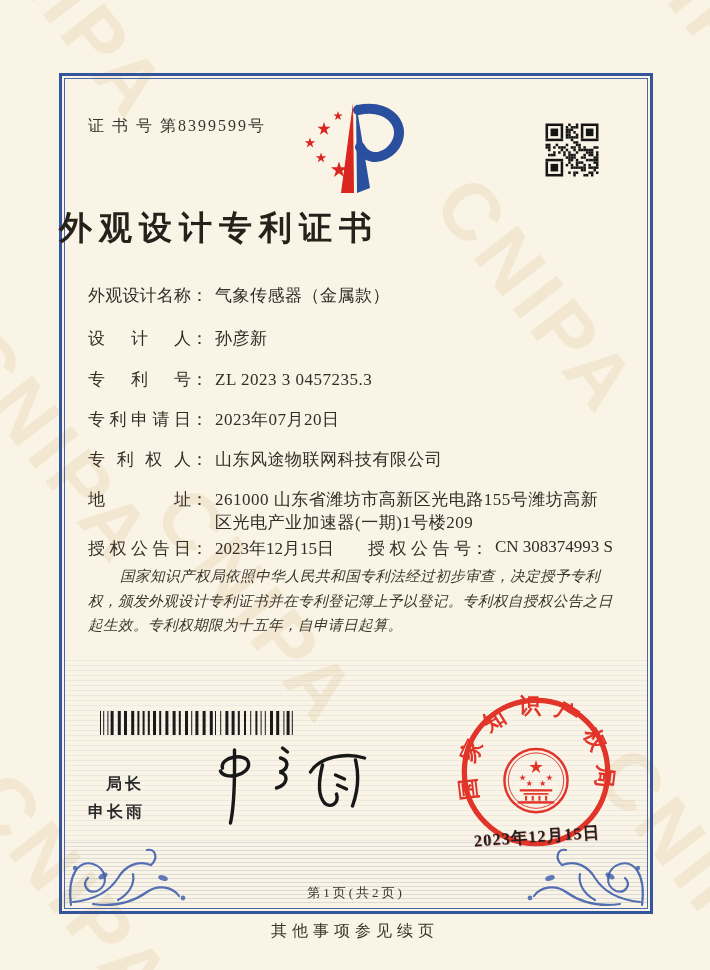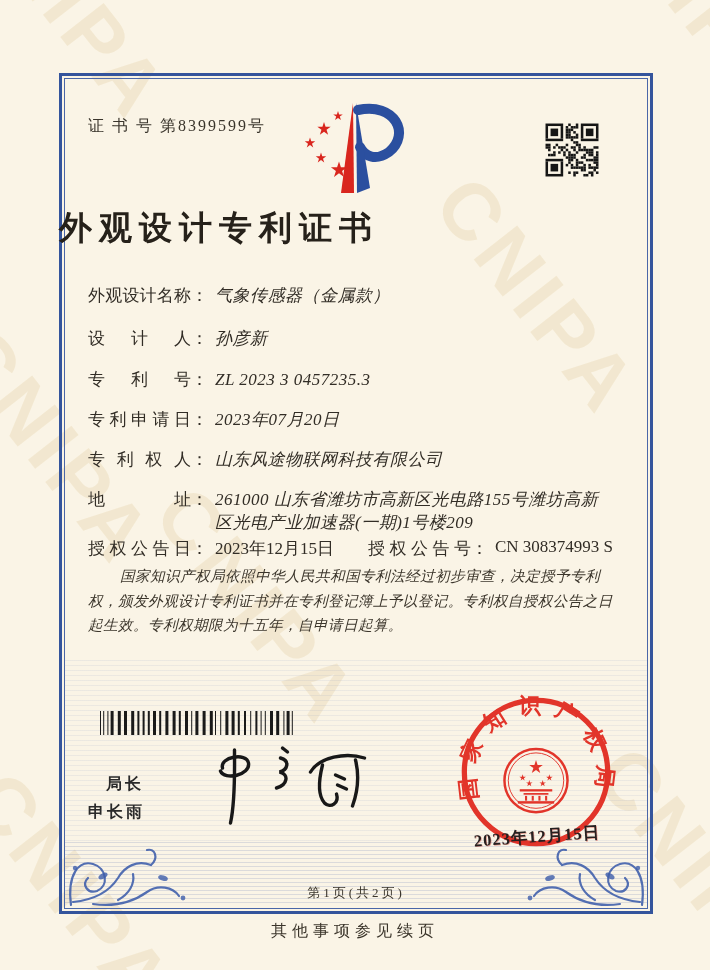--- a/index.html
+++ b/index.html
@@ -36,21 +36,21 @@
   .logo{left:297px;top:97px;z-index:3;}
   .qr{left:543px;top:121px;z-index:3;}
   .title{
     left:59px;top:206px;width:594px;text-align:left;
     font-size:33px;font-weight:700;letter-spacing:7px;color:#26211a;z-index:3;
   }
   
   .field{position:absolute;left:88px;font-size:17px;color:#322d26;z-index:3;white-space:nowrap;}
   .flabel{display:inline-flex;justify-content:space-between;width:103px;vertical-align:top;}
   .colon{margin-right:7px;vertical-align:top;display:inline-block;}
-  .fvalue{display:inline-block;max-width:392px;white-space:normal;line-height:23px;vertical-align:top;letter-spacing:.5px;font-style:italic;}
+  .fvalue{display:inline-block;max-width:392px;white-space:normal;line-height:23px;vertical-align:top;letter-spacing:.5px;}
   .grant2{position:absolute;left:280px;top:0;white-space:nowrap;}
   
   .paras{left:88px;top:564px;width:538px;z-index:3;}
   .paras p{
     margin:0 0 7px 0;font-size:14.6px;line-height:24.5px;text-indent:2.2em;
     font-style:italic;color:#3b352b;letter-spacing:.4px;
   }
   
   .barcode{left:100px;top:711px;z-index:3;}
   

